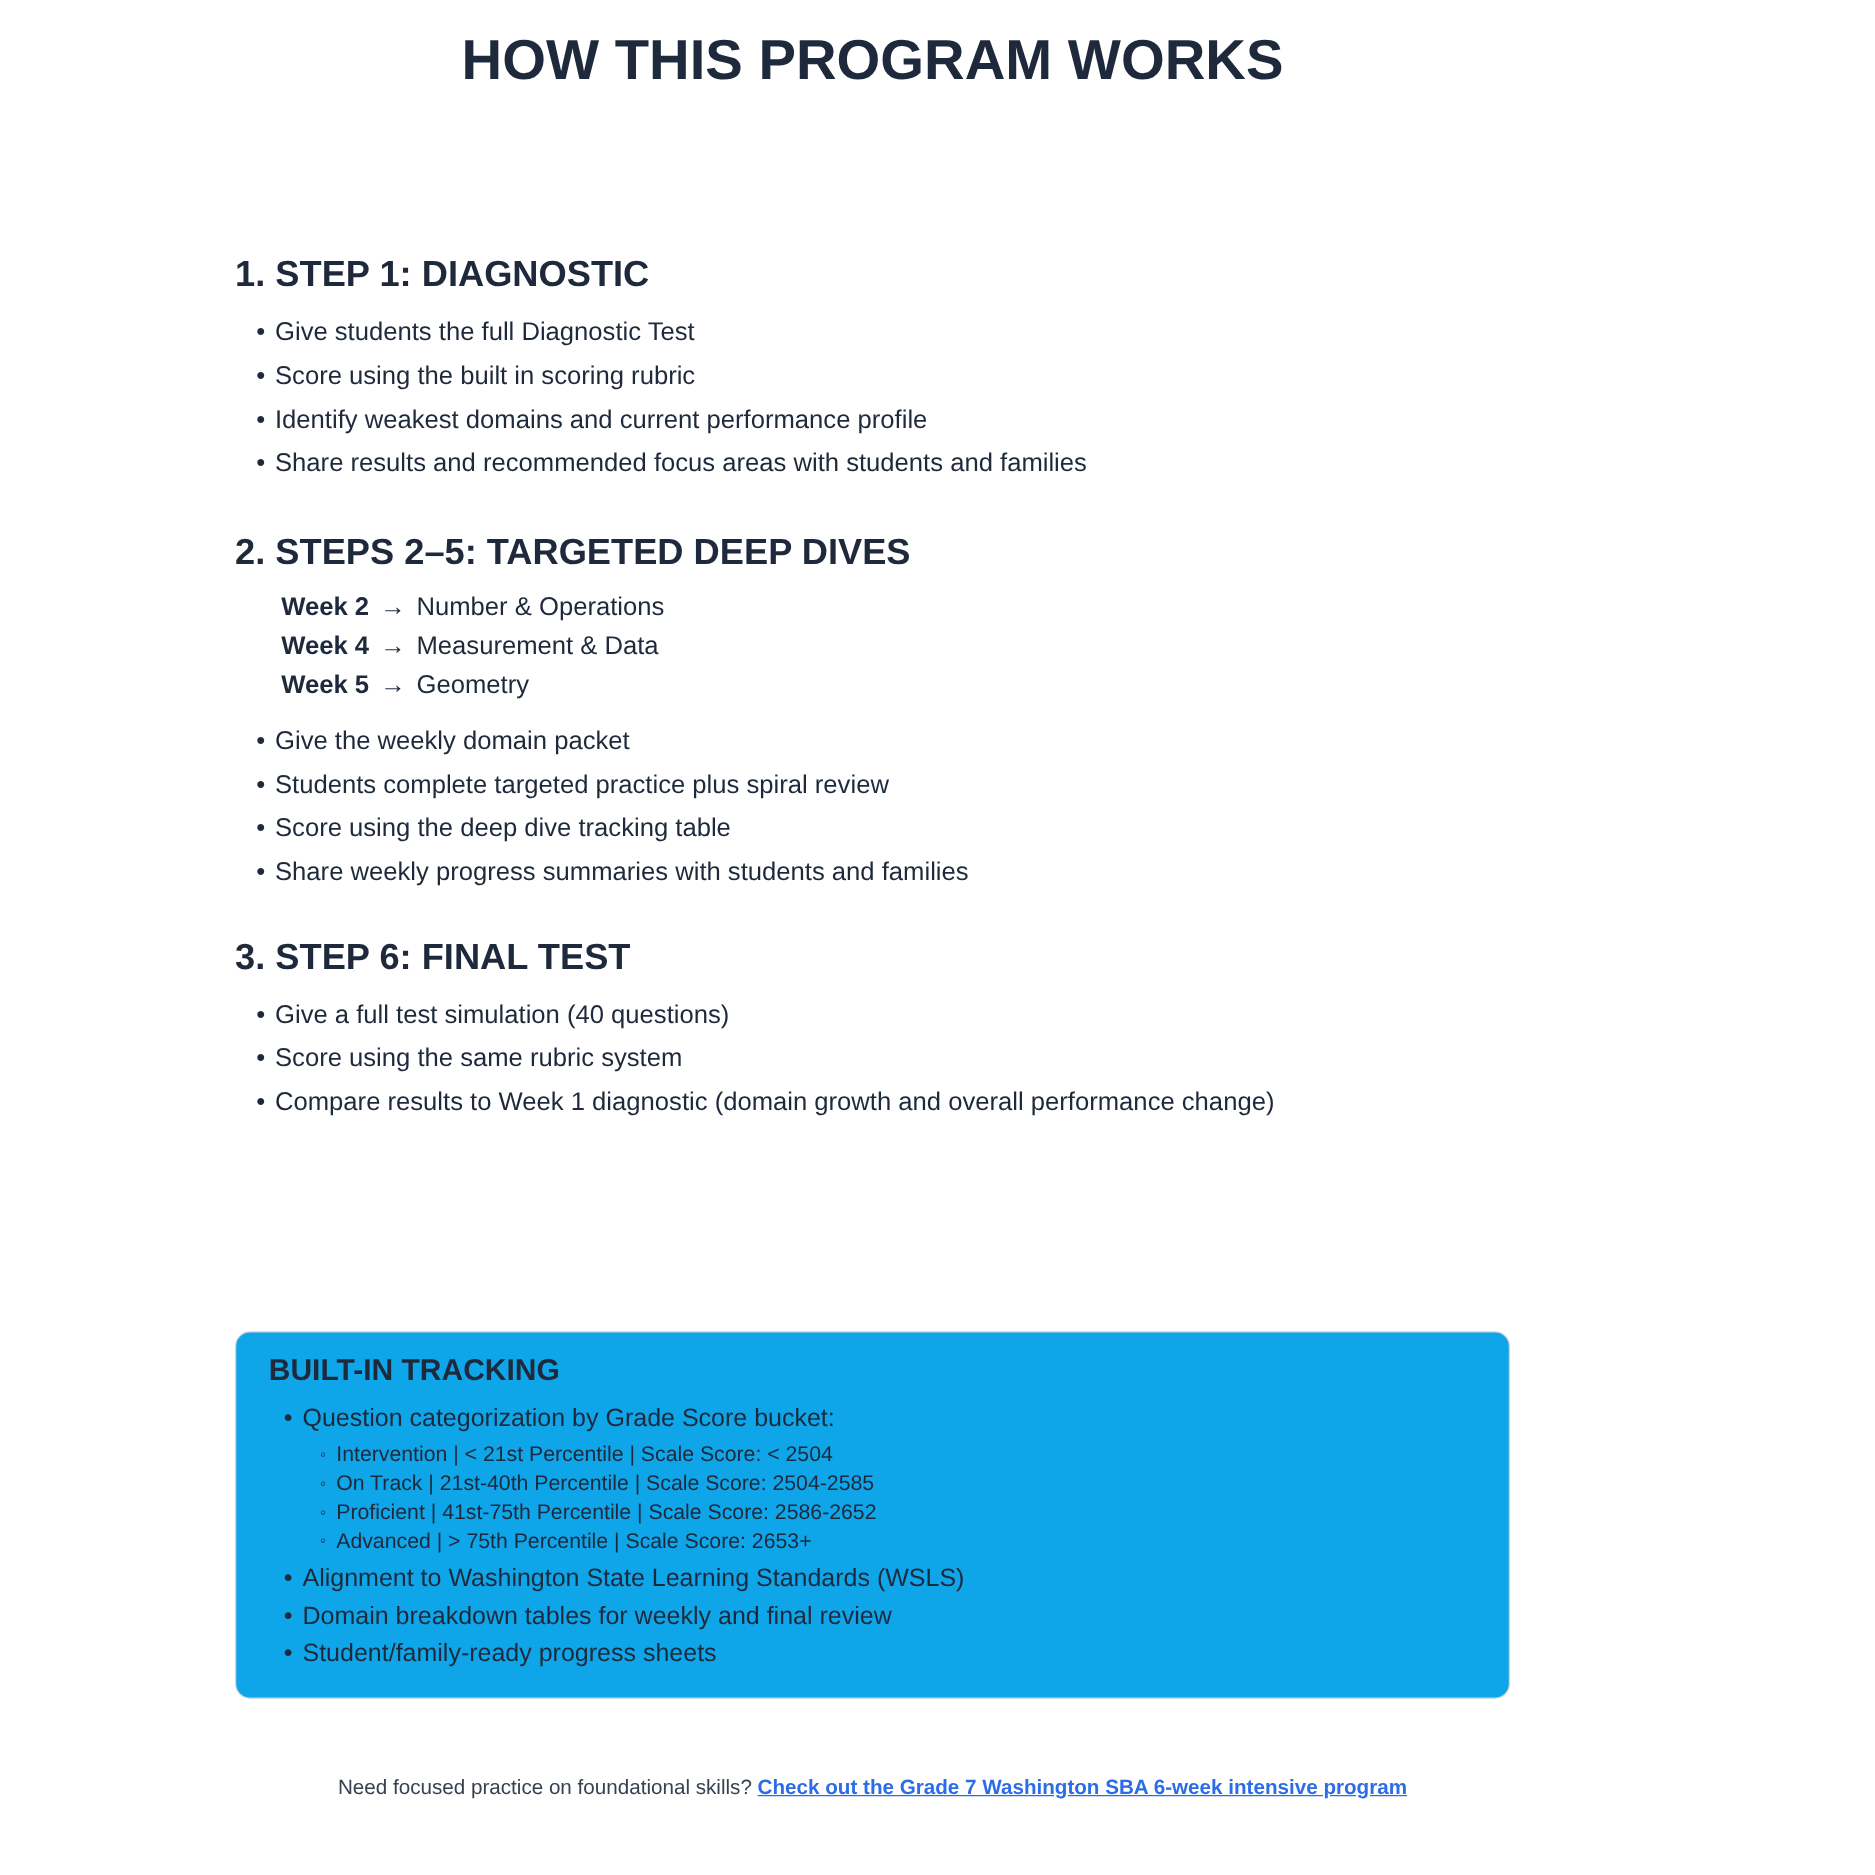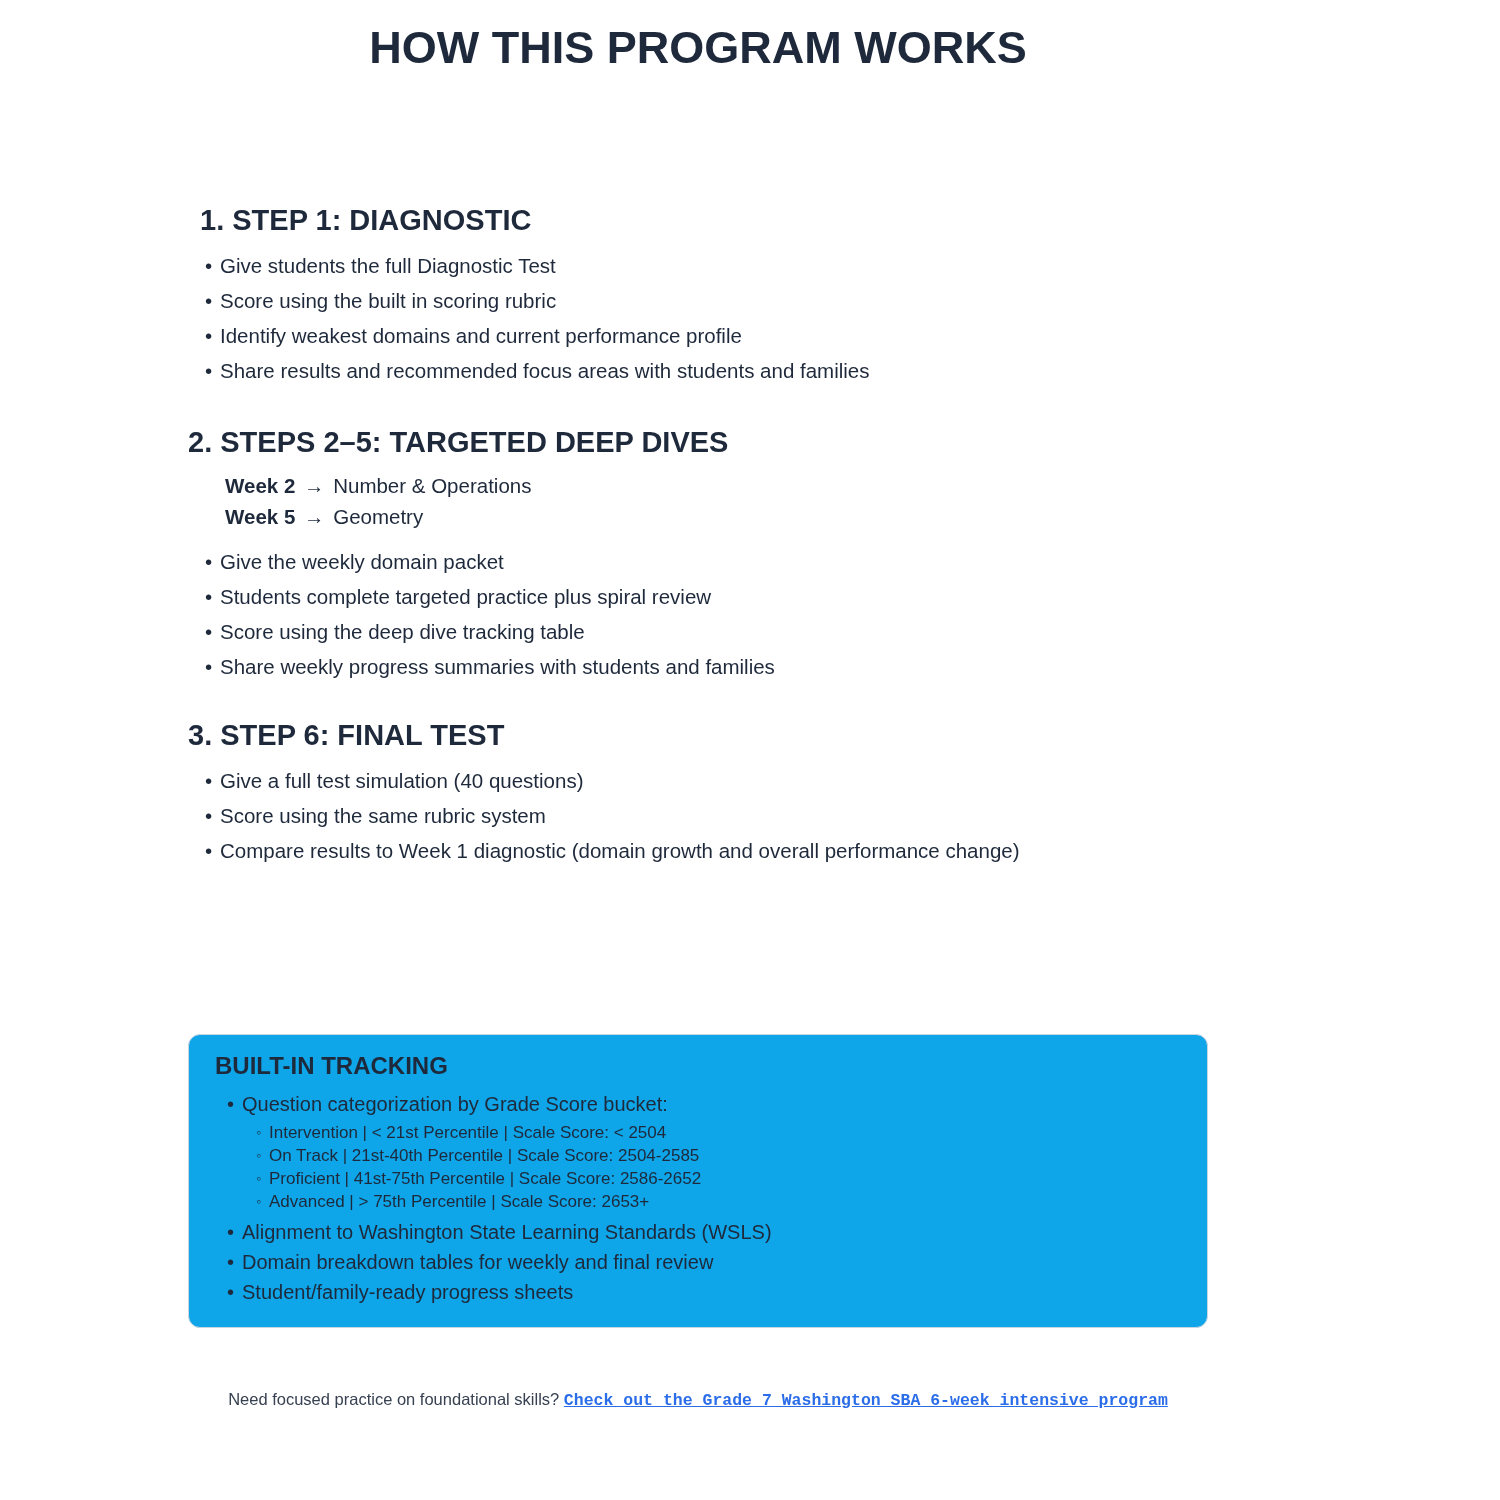--- a/index.html
+++ b/index.html
@@ -26,21 +26,21 @@
     width: 1020px;
     margin: 0 auto;
   }
   .section-heading {
     margin: 0;
     font-size: 29px;
     line-height: 35px;
     font-weight: bold;
     color: #1e293b;
   }
-  .section-1 .section-heading { margin-top: 128px; margin-left: 12px; }
+  .section-1 .section-heading { margin-top: 128px; }
   .section-2 .section-heading { margin-top: 37px; }
   .section-3 .section-heading { margin-top: 34px; }
 
   ul.bullets {
     list-style: none;
     margin: 10px 0 0 0;
     padding: 0 0 0 17px;
   }
   ul.bullets > li {
     position: relative;
@@ -111,21 +111,20 @@
     margin-top: 60px;
     text-align: center;
     font-size: 16.5px;
     line-height: 22px;
     color: #374151;
   }
   .footer a {
     color: #2b6de9;
     font-weight: bold;
     text-decoration: underline;
-    font-family: Liberation Mono, monospace;
   }
 </style>
 </head>
 <body>
 
 <div class="page">
 
   <h1 class="page-title">HOW THIS PROGRAM WORKS</h1>
 
   <div class="content">
@@ -148,20 +147,25 @@
         <span>2.</span>
         <span>STEPS 2–5: TARGETED DEEP DIVES</span>
       </h2>
       <div class="weeks">
         <div class="week-line">
           <span class="week-label">Week 2</span>
           <span class="week-arrow">→</span>
           <span>Number &amp; Operations</span>
         </div>
         <div class="week-line">
+          <span class="week-label">Week 4</span>
+          <span class="week-arrow">→</span>
+          <span>Measurement &amp; Data</span>
+        </div>
+        <div class="week-line">
           <span class="week-label">Week 5</span>
           <span class="week-arrow">→</span>
           <span>Geometry</span>
         </div>
       </div>
       <ul class="bullets">
         <li>Give the weekly domain packet</li>
         <li>Students complete targeted practice plus spiral review</li>
         <li>Score using the deep dive tracking table</li>
         <li>Share weekly progress summaries with students and families</li>

